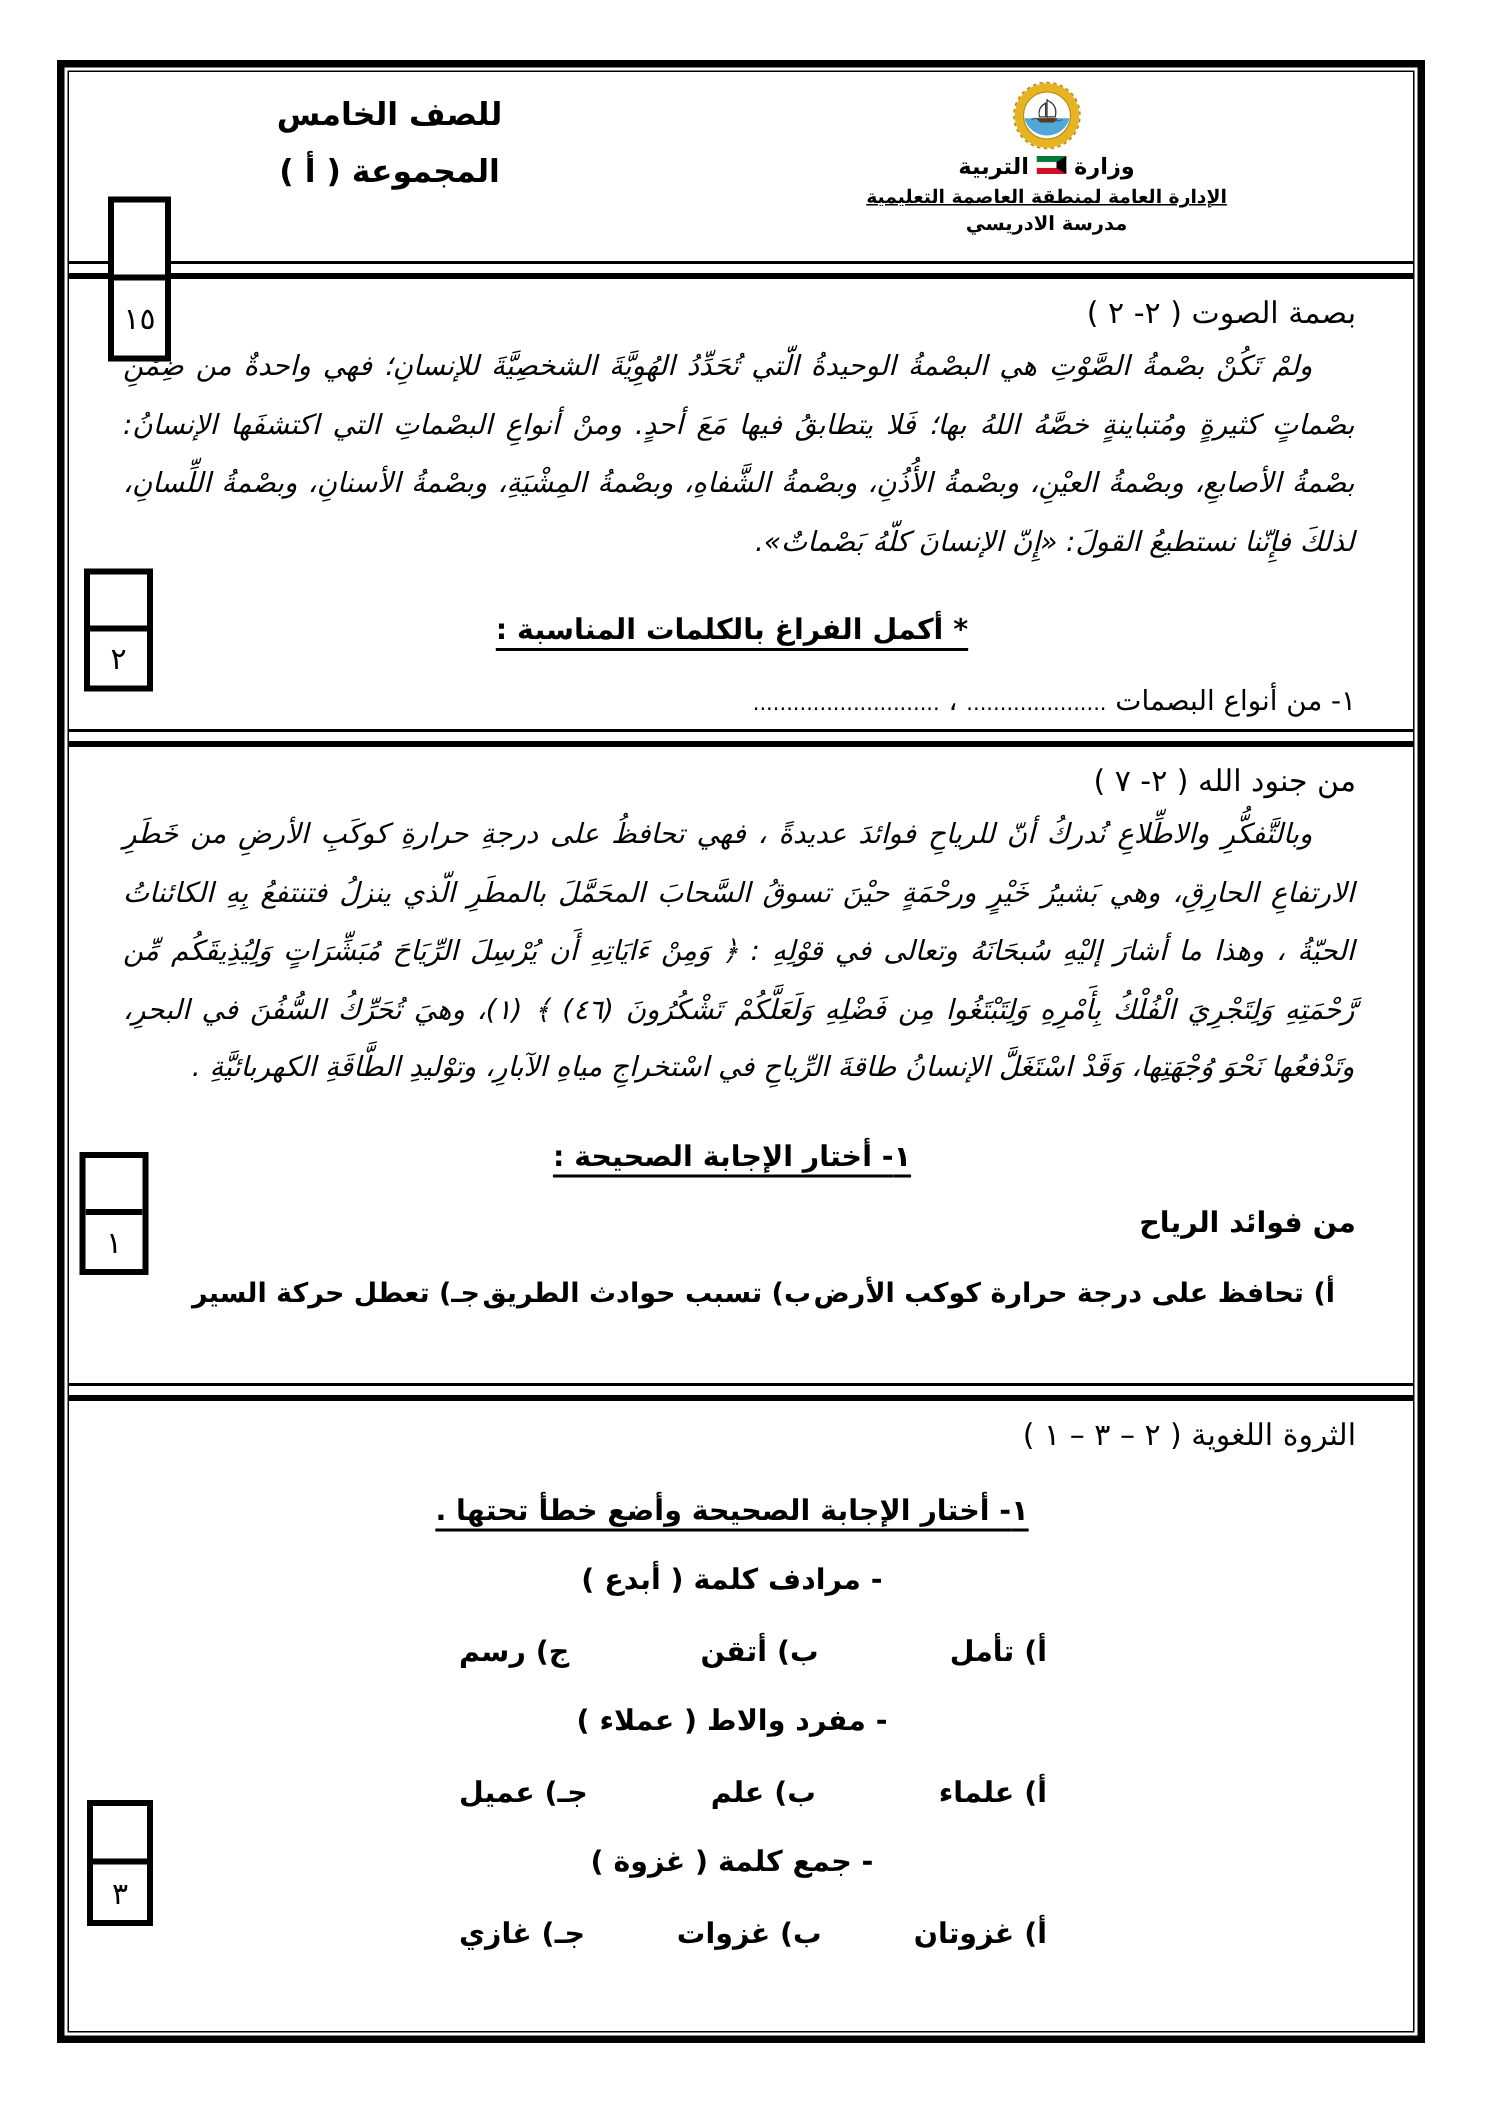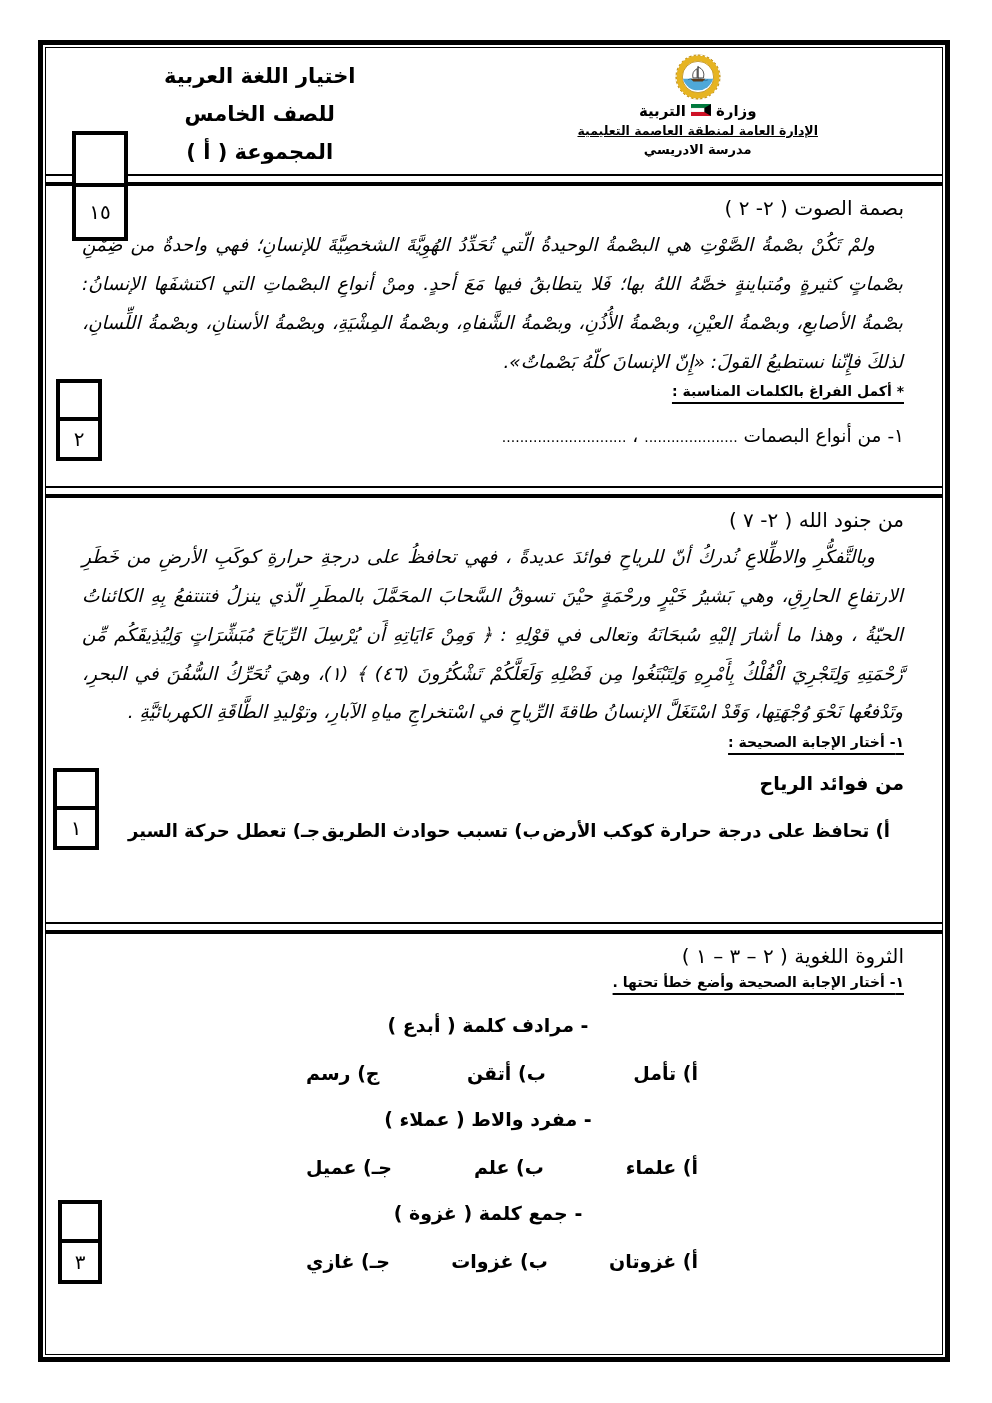--- a/index.html
+++ b/index.html
@@ -35,41 +35,41 @@
   .section{flex:0 0 auto;box-sizing:border-box;padding:6px 38px 0 26px;}
   .sec1{height:300px;}
   .sec2{height:424px;}
   .sec3{flex:1 1 auto;}
   .sec-title{font-size:20px;font-weight:normal;margin:4px 0 6px 0;}
   .sec-par{
     font-size:18.5px;line-height:2.1;text-align:justify;text-align-last:right;
     margin:2px 1px 0 10px;text-indent:28px;font-style:italic;
   }
   .instruction{
-    font-size:14px;font-weight:bold;margin-top:2px;
-    text-decoration:underline;text-decoration-thickness:2px;text-underline-offset:6px;
+    font-size:19px;font-weight:bold;margin-top:28px;
+    text-decoration:underline;text-decoration-thickness:2px;text-underline-offset:6px;text-align:center;
   }
   .fill-line{font-size:18.5px;margin-top:26px;}
   .fill-dots{font-size:14px;letter-spacing:1px;}
   .mcq-question{font-size:19px;font-weight:bold;margin-top:22px;}
   .options-row{
     display:flex;justify-content:space-between;font-weight:bold;font-size:18px;
     margin:26px 14px 0 56px;
   }
   .sub-prompt{font-size:19px;font-weight:bold;margin-top:20px;text-align:center;}
   .sub-options{
     display:flex;justify-content:space-between;font-weight:bold;font-size:19px;
     width:392px;margin:26px 206px 4px auto;
   }
   .sec3 .sub-prompt{margin-top:24px;}
   
   .score-pair{position:absolute;background:#fff;border:4px solid #000;box-sizing:border-box;z-index:5;}
   .score-top{border-bottom:4px solid #000;}
   .score-bottom{display:flex;align-items:center;justify-content:center;font-size:20px;}
-  .pair1{left:72px;top:131px;width:56px;}
+  .pair1{left:72px;top:131px;width:42px;}
   .pair1 .score-top{height:48px;}
   .pair1 .score-bottom{height:50px;}
   .pair2{left:56px;top:379px;width:46px;}
   .pair2 .score-top{height:34px;}
   .pair2 .score-bottom{height:36px;}
   .pair3{left:53px;top:768px;width:46px;}
   .pair3 .score-top{height:34px;}
   .pair3 .score-bottom{height:36px;}
   .pair4{left:58px;top:1200px;width:44px;}
   .pair4 .score-top{height:35px;}
@@ -107,21 +107,20 @@
                 <path d="M30,0 L20,6 L20,12 L30,18 Z" fill="#000"></path>
               </svg>
             </span>
             <span>التربية</span>
           </div>
           <div class="ministry-line2">الإدارة العامة لمنطقة العاصمة التعليمية</div>
           <div class="ministry-line3">مدرسة الادريسي</div>
         </div>
 
         <div class="exam-title">
-          <div>اختيار اللغة العربية</div>
           <div>للصف الخامس</div>
           <div>المجموعة ( أ )</div>
         </div>
 
       </div>
 
       <div class="divider"></div>
 
       <div class="section sec1">
         <div class="sec-title">بصمة الصوت ( ٢- ٢ )</div>

